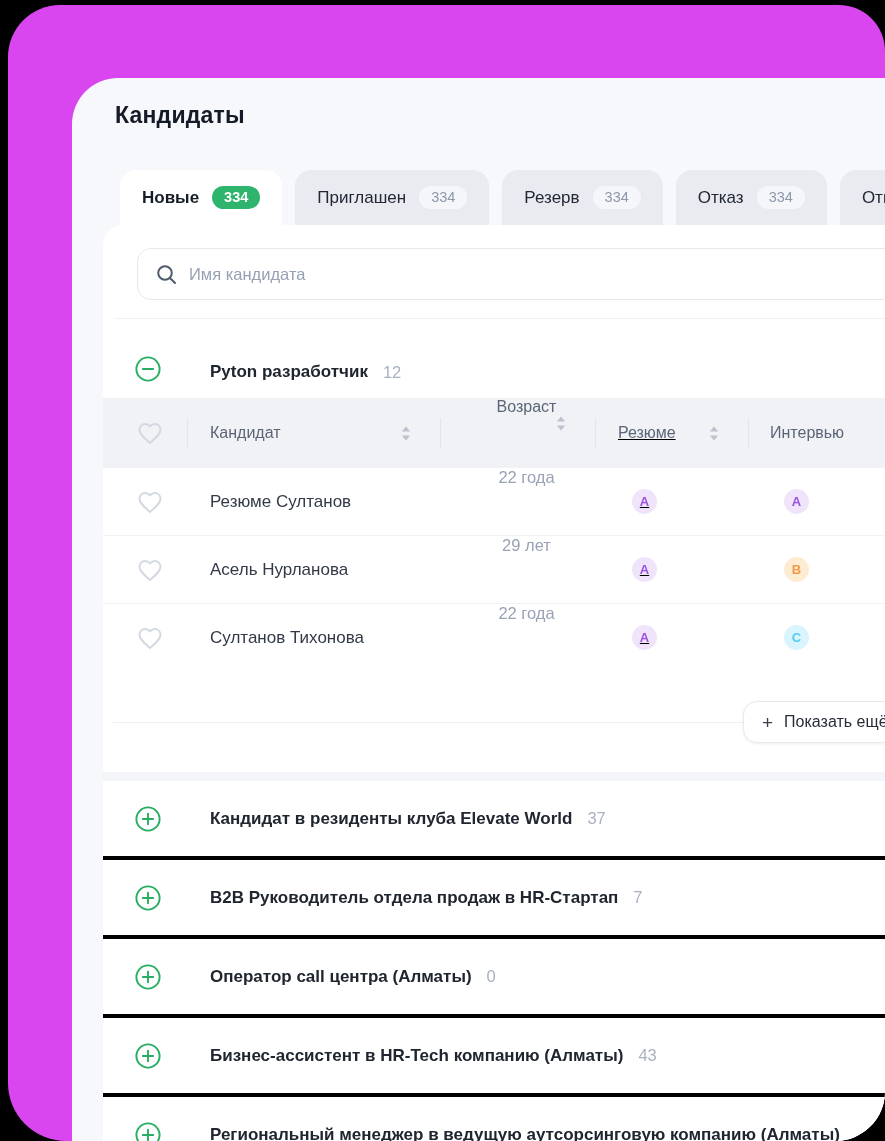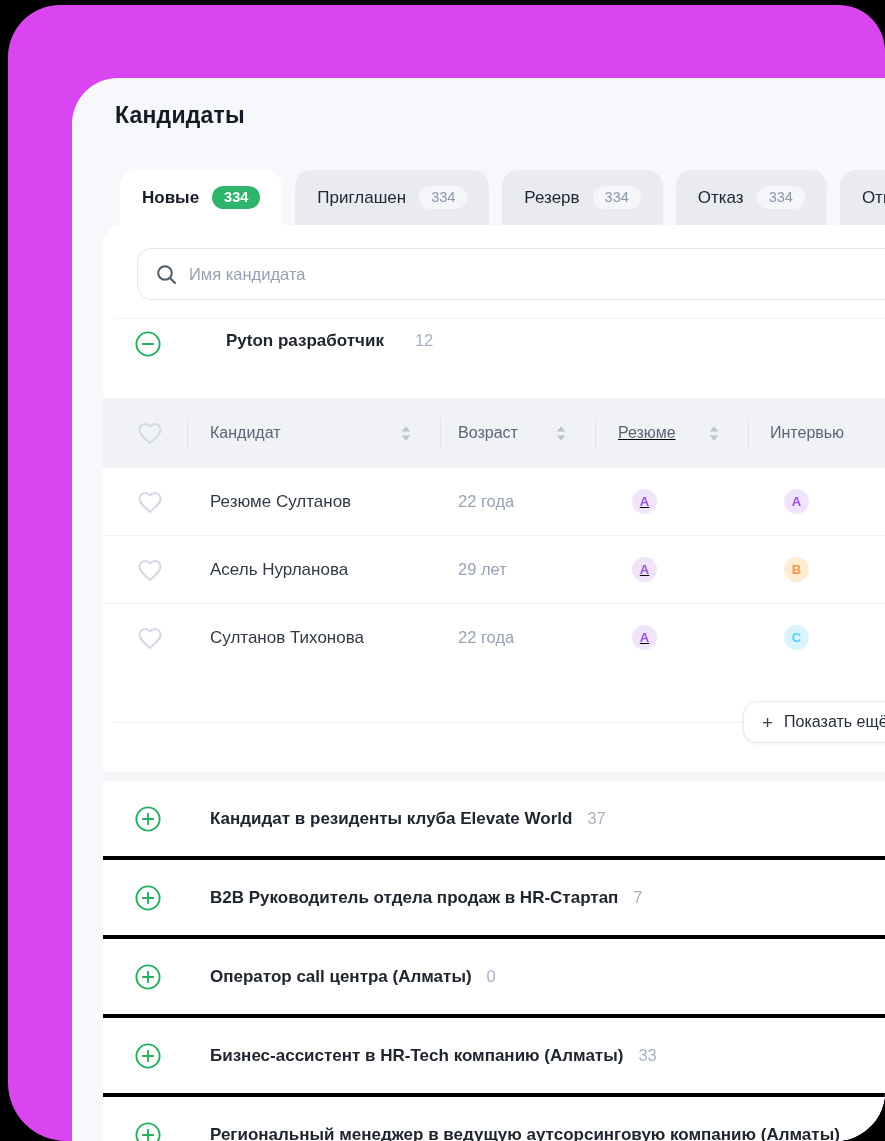--- a/index.html
+++ b/index.html
@@ -40,32 +40,32 @@
   }
   .search{
     position:absolute;left:34px;top:23px;right:-14px;height:52px;box-sizing:border-box;
     background:#fff;border:1px solid #E7E9EF;border-radius:14px;
     display:flex;align-items:center;padding:0 18px;gap:12px;cursor:text;
   }
   .search .ph{font-size:16.5px;color:#97A1B3;}
   .sep-top{position:absolute;left:12px;right:0;top:93px;height:1px;background:#EEF0F4;}
   
   .vac-open{
-    position:absolute;left:0;right:0;top:106px;height:79px;
-    display:flex;align-items:flex-start;padding-left:32px;cursor:pointer;gap:16px;
+    position:absolute;left:0;right:0;top:78px;height:79px;
+    display:flex;align-items:flex-end;padding-left:32px;cursor:pointer;
   }
   .vac-title{font-size:17px;font-weight:600;color:#20262F;margin-left:49px;}
   .vac-count{font-size:16.5px;font-weight:500;color:#A9B1C1;margin-left:15px;}
   
   .thead{
     position:absolute;left:0;top:173px;height:70px;display:flex;align-items:center;
     background:#F1F2F6;width:905px;
   }
   .cell{position:relative;display:flex;align-items:center;height:100%;flex-shrink:0;}
-  .c0{width:84px;}.c1{width:253px;}.c2{width:155px;}.c3{width:153px;text-decoration:underline;}.c4{width:260px;}
+  .c0{width:84px;}.c1{width:253px;}.c2{width:155px;flex-direction:column;}.c3{width:153px;text-decoration:underline;}.c4{width:260px;}
   .c1::before,.c2::before,.c3::before,.c4::before{
     content:"";position:absolute;left:0;top:20px;bottom:20px;width:1px;background:#E2E5EB;
   }
   .trow .c1::before,.trow .c2::before,.trow .c3::before,.trow .c4::before{display:none;}
   .hl{font-size:16px;font-weight:500;color:#5B6577;}
   .ml18{margin-left:18px;}.ml22{margin-left:22px;text-align:center;}.ml23{margin-left:23px;}
   .ml36{margin-left:36px;}.ml37{margin-left:37px;}
   .sort{margin-left:auto;margin-right:29px;cursor:pointer;display:flex;}
   .heart{margin-left:34px;cursor:pointer;display:flex;}
   .rows{position:absolute;left:0;top:243px;right:0;}
@@ -302,21 +302,21 @@
     <span class="vac-count">0</span>
   </div>
           <div class="vrow">
     <span>
       <svg width="26" height="26" viewBox="0 0 26 26" fill="none">
         <circle cx="13" cy="13" r="11.6" stroke="#27AE60" stroke-width="1.9"></circle>
         <path d="M7.8 13h10.4M13 7.8v10.4" stroke="#27AE60" stroke-width="1.9" stroke-linecap="round"></path>
       </svg>
     </span>
     <span class="vac-title">Бизнес-ассистент в HR-Tech компанию (Алматы)</span>
-    <span class="vac-count">33</span>
+    <span class="vac-count">43</span>
   </div>
           <div class="vrow">
     <span>
       <svg width="26" height="26" viewBox="0 0 26 26" fill="none">
         <circle cx="13" cy="13" r="11.6" stroke="#27AE60" stroke-width="1.9"></circle>
         <path d="M7.8 13h10.4M13 7.8v10.4" stroke="#27AE60" stroke-width="1.9" stroke-linecap="round"></path>
       </svg>
     </span>
     <span class="vac-title">Региональный менеджер в ведущую аутсорсинговую компанию (Алматы)</span>
 

